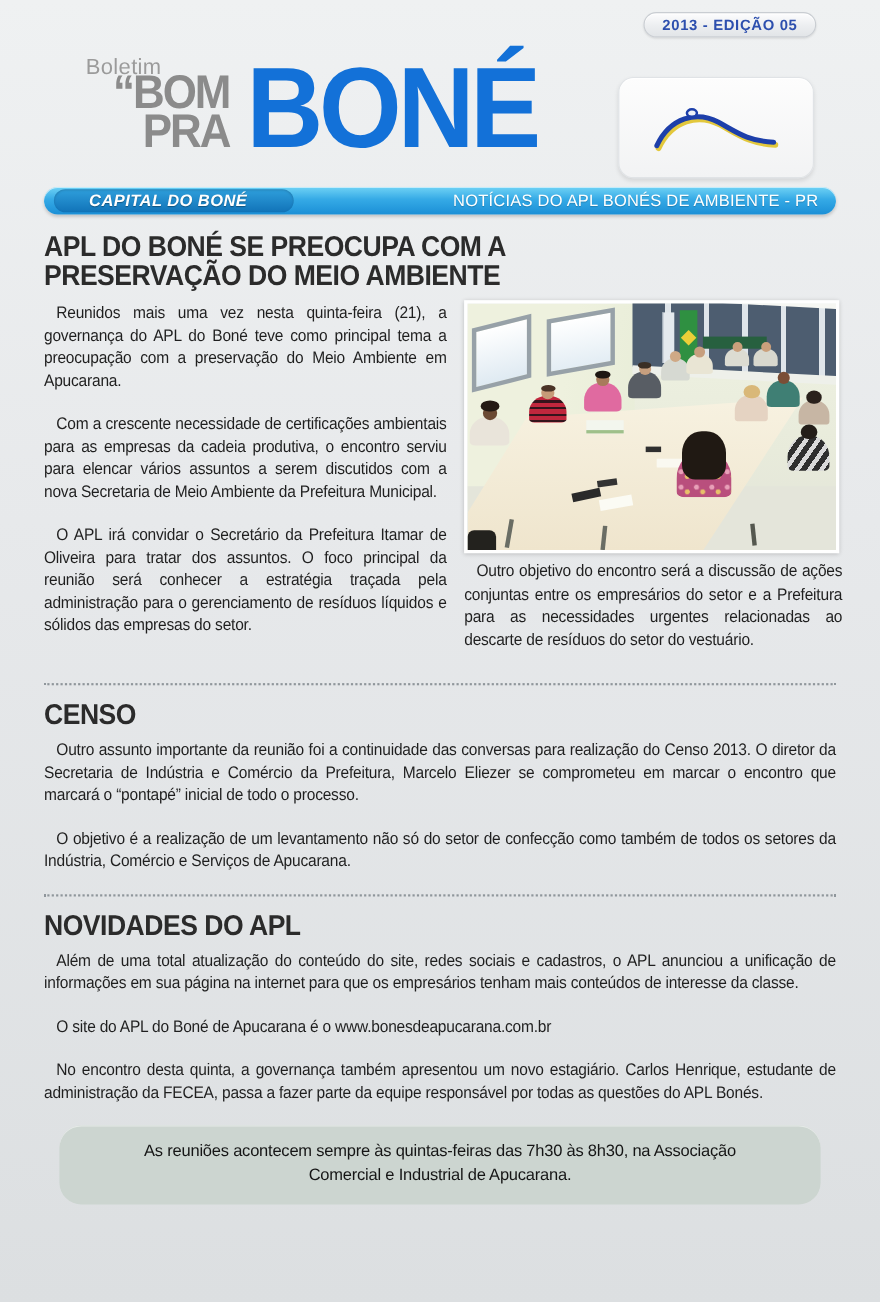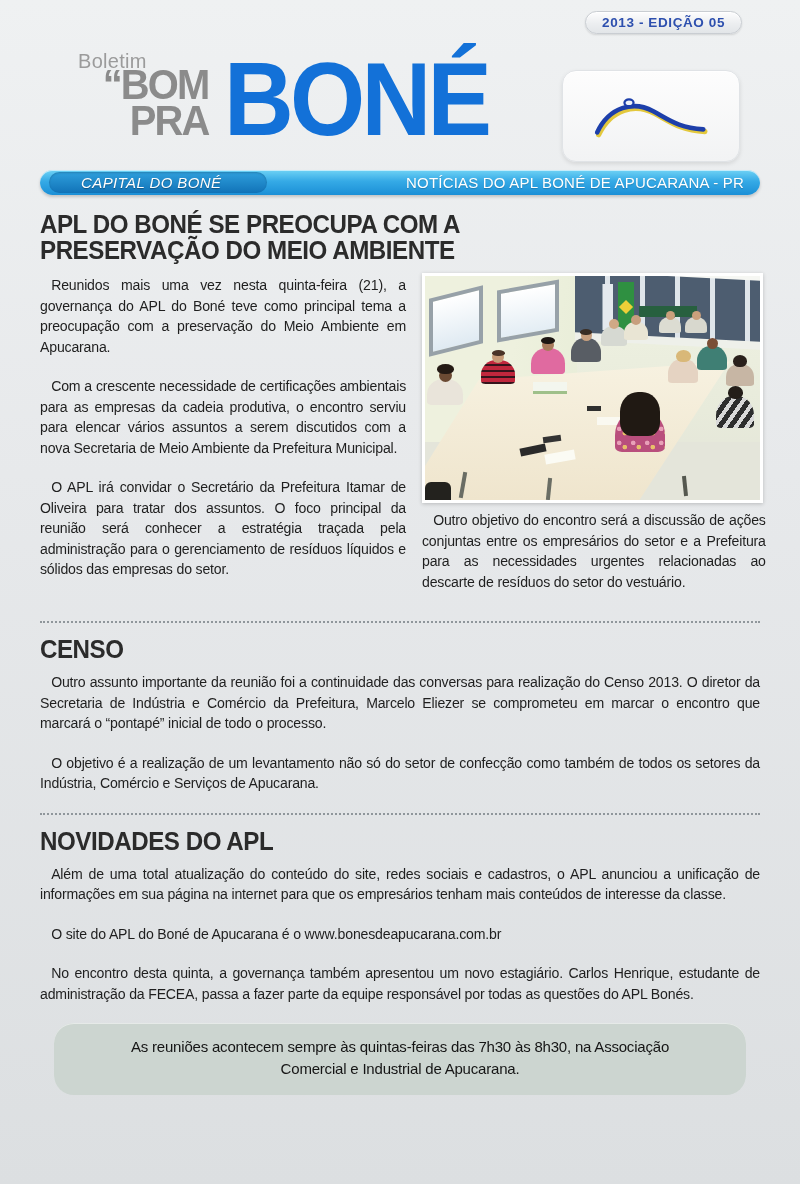--- a/index.html
+++ b/index.html
@@ -37,21 +37,21 @@
   .brand-name{font-family:"DejaVu Serif",serif;font-style:italic;font-weight:bold;font-size:16px;
      color:var(--logo-navy);text-shadow:1px 1px 0 var(--logo-gold);margin-top:-2px;}
 
   
   .banner{position:relative;margin:2px 40px 0;height:25px;border-radius:13px;
      background:linear-gradient(180deg,var(--banner-top) 0%,#35aae6 45%,var(--banner-bottom) 100%);
      box-shadow:0 2px 3px rgba(0,0,0,.18), inset 0 1px 0 rgba(255,255,255,.6);}
   .banner-left{position:absolute;left:9px;top:2px;height:21px;width:218px;border-radius:11px;
      background:linear-gradient(180deg,#2f9fdc,#1173b8);display:flex;align-items:center;padding-left:32px;
      box-shadow:inset 0 1px 2px rgba(0,0,0,.18);}
-  .banner-left span{color:#fff;font-weight:normal;font-style:italic;font-size:15px;letter-spacing:.4px;
+  .banner-left span{color:#fff;font-weight:bold;font-style:italic;font-size:15px;letter-spacing:.4px;
      text-shadow:0 1px 1px rgba(0,0,0,.35);}
   .banner-right{position:absolute;right:16px;top:0;height:100%;display:flex;align-items:center;
      color:#fff;font-size:15px;letter-spacing:.2px;text-shadow:0 1px 1px rgba(0,0,0,.2);}
 
   
   .content{margin:0 40px;}
   h1.article-title{margin:16px 0 10px;color:var(--heading);font-size:26px;line-height:26px;letter-spacing:-.5px;}
   h1.article-title span{display:block;}
   h2.section-title{margin:0 0 9px;color:var(--heading);font-size:26px;line-height:28px;letter-spacing:-.5px;}
   p.body{font-size:15.2px;line-height:20.5px;color:var(--ink);text-align:justify;
@@ -103,21 +103,21 @@
         <path d="M14 48 C 30 14, 62 6, 88 20 C 110 32, 122 42, 154 44" fill="none" stroke="#1d3faa" stroke-width="6" stroke-linecap="round"></path>
         <ellipse cx="56" cy="9" rx="6" ry="4.5" fill="#eef2f8" stroke="#1d3faa" stroke-width="3"></ellipse>
       </svg>
     </div>
   </div>
 
   <div class="banner">
     <div class="banner-left">
       <span>CAPITAL DO BONÉ</span>
     </div>
-    <div class="banner-right">NOTÍCIAS DO APL BONÉ DE APUCARANA - PR</div>
+    <div class="banner-right">NOTÍCIAS DO APL BONÉS DE AMBIENTE - PR</div>
   </div>
 
   <div class="content">
 
     <h1 class="article-title cond">
       <span>APL DO BONÉ SE PREOCUPA COM A</span>
       <span>PRESERVAÇÃO DO MEIO AMBIENTE</span>
     </h1>
 
     <div class="article-grid">

